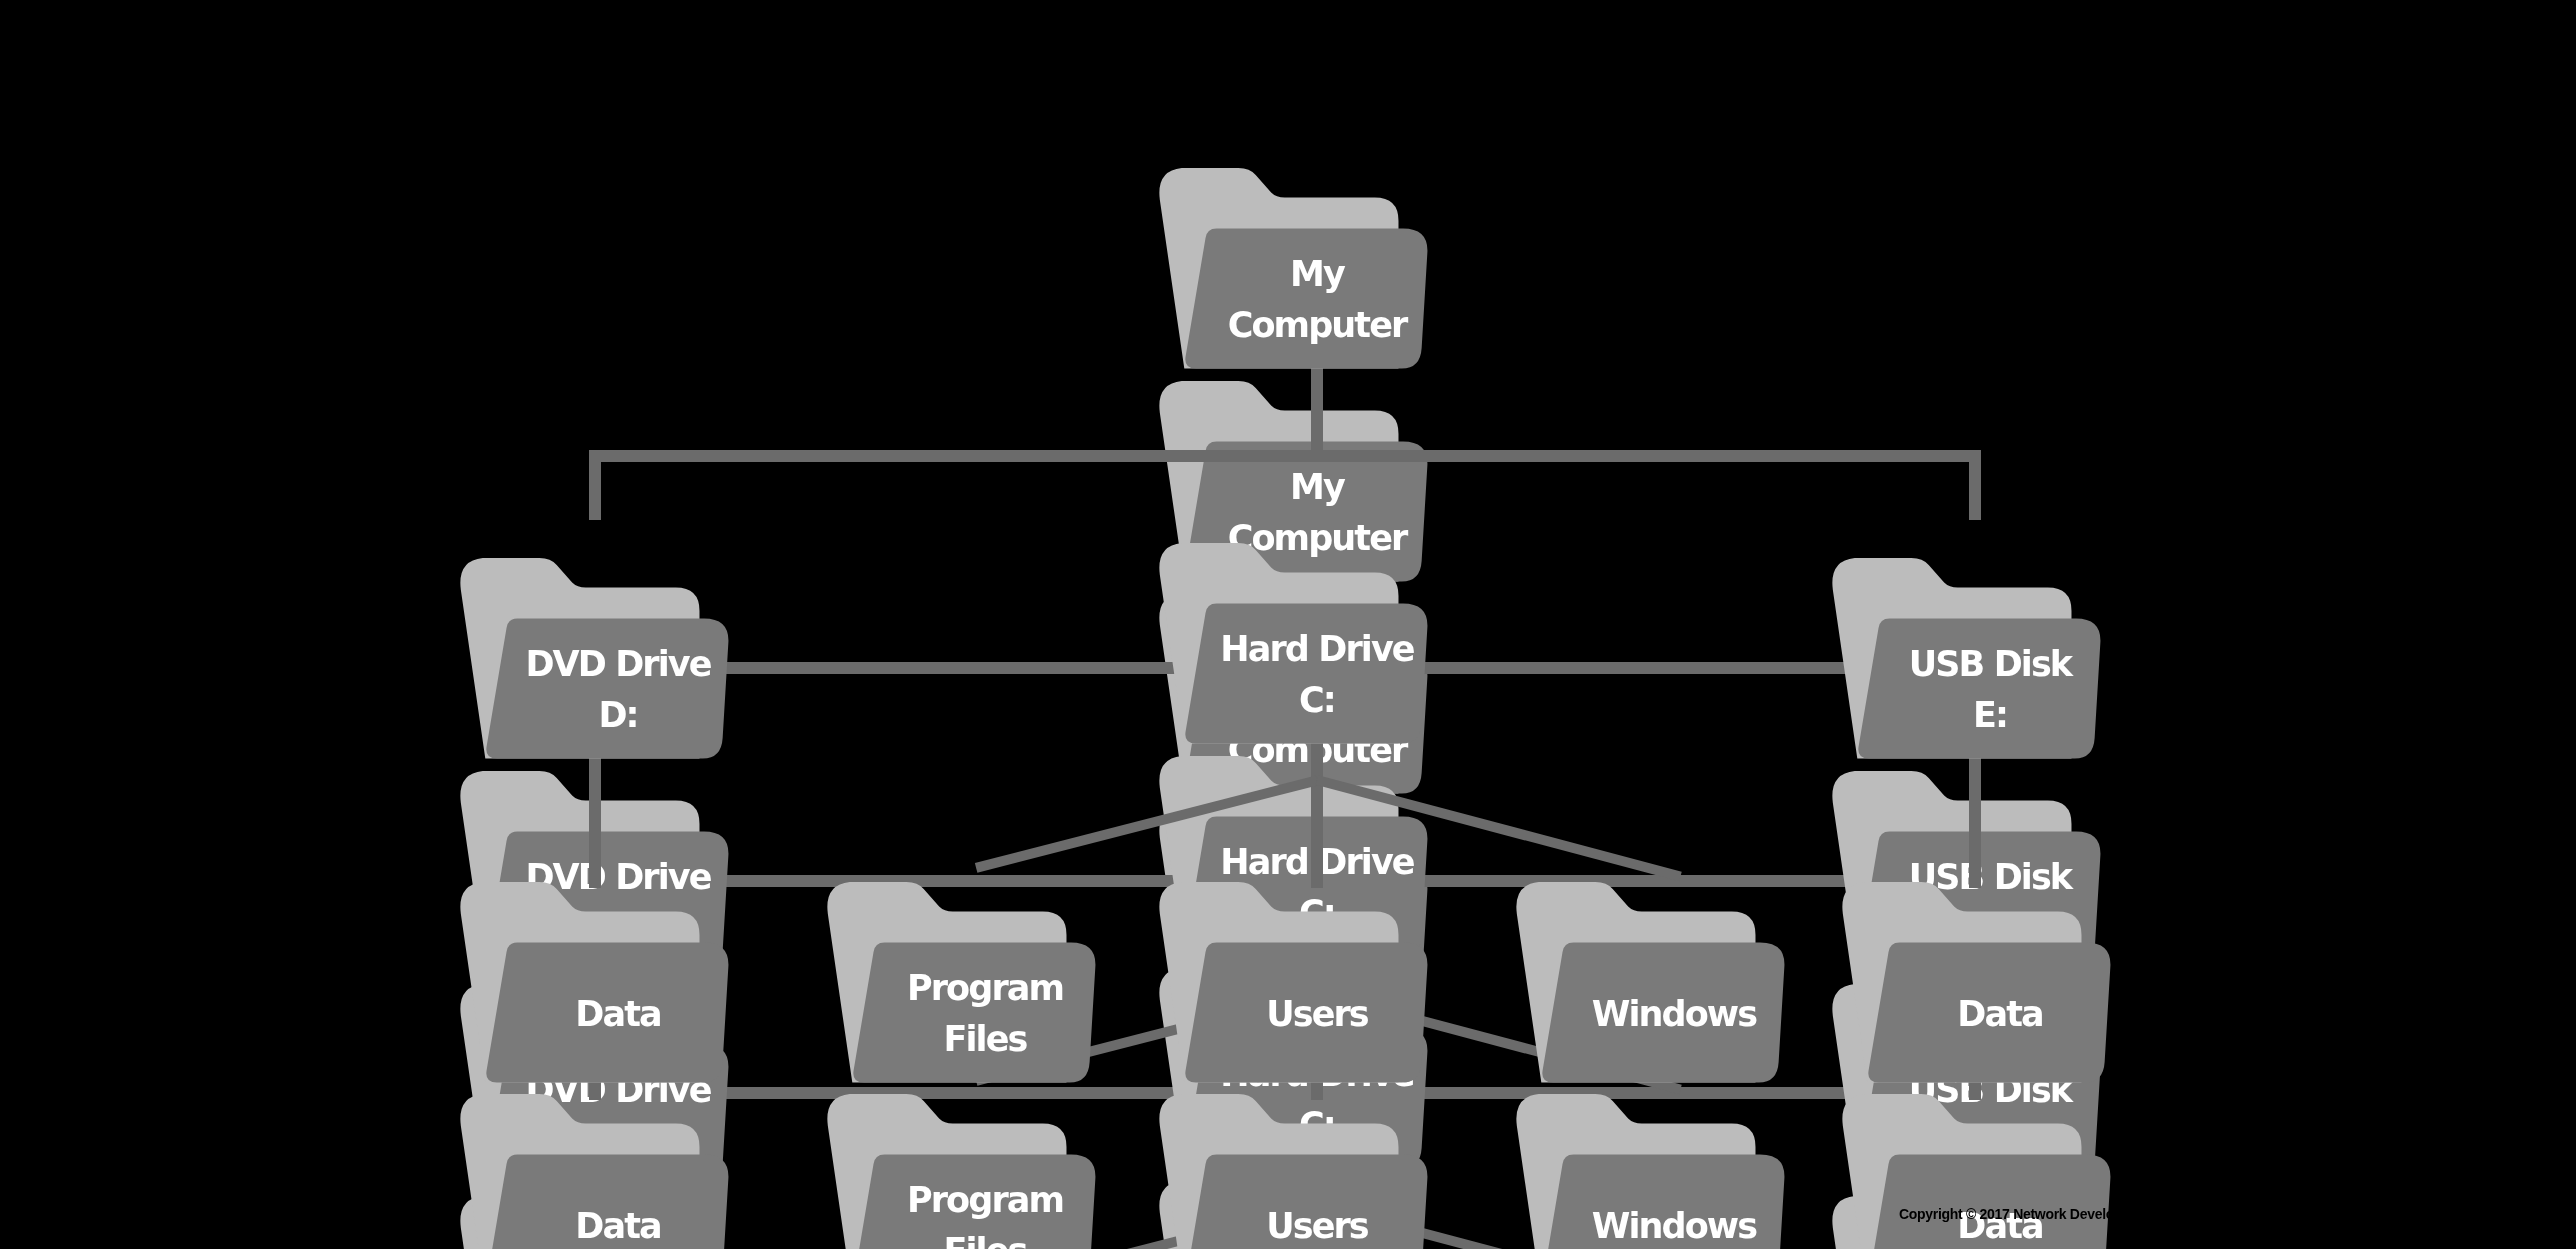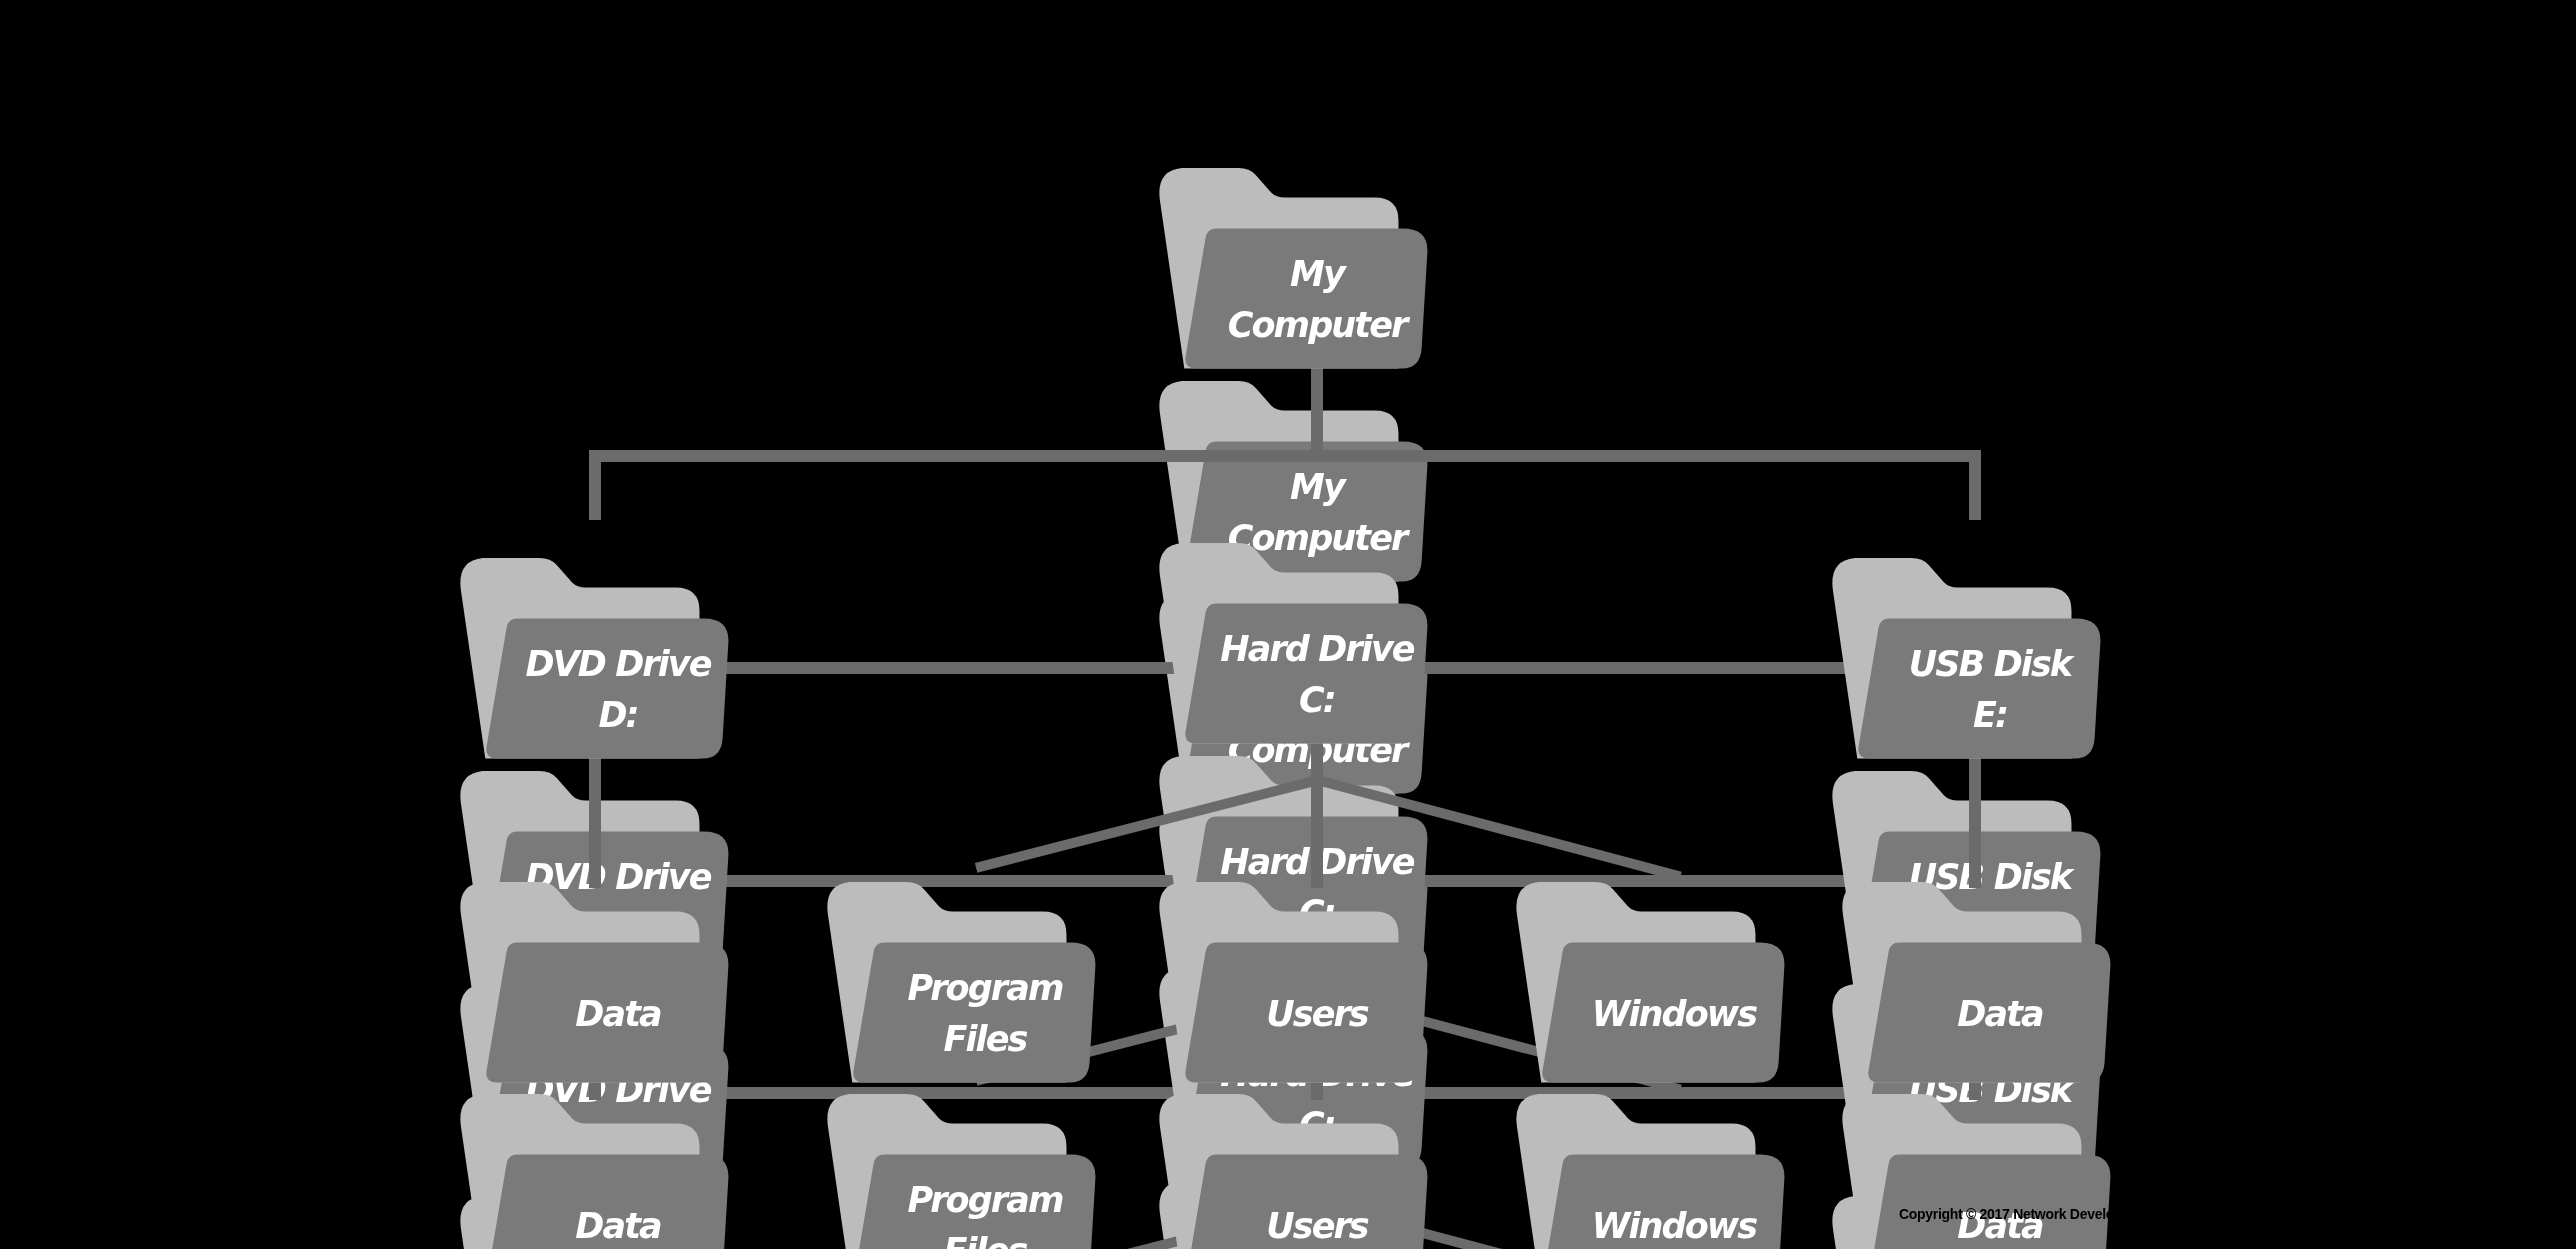--- a/index.html
+++ b/index.html
@@ -14,21 +14,21 @@
   .f-back{fill:var(--light,#bcbcbc);}
   .f-front{fill:var(--dark,#7a7a7a);}
   .flabel{
     position:absolute;left:50px;top:64px;width:222px;height:141px;
     padding-top:3.9px;box-sizing:border-box;
     display:flex;flex-direction:column;align-items:center;justify-content:center;
     color:var(--labeltext,#fff);
     font:700 35px/51px "DejaVu Sans",sans-serif;
     letter-spacing:-1.9px;text-align:center;
   }
-  .fline{display:block;white-space:nowrap;font-style:italic;}
+  .fline{display:block;white-space:nowrap;}
   #copyright{
     position:absolute;left:1899px;top:1204px;width:223px;height:20.6px;
     overflow:hidden;white-space:nowrap;
     font:700 14px/20.6px "Liberation Sans",sans-serif;
     letter-spacing:-0.3px;color:var(--copytext,#000);
   }
 </style>
 </head>
 <body>
 

